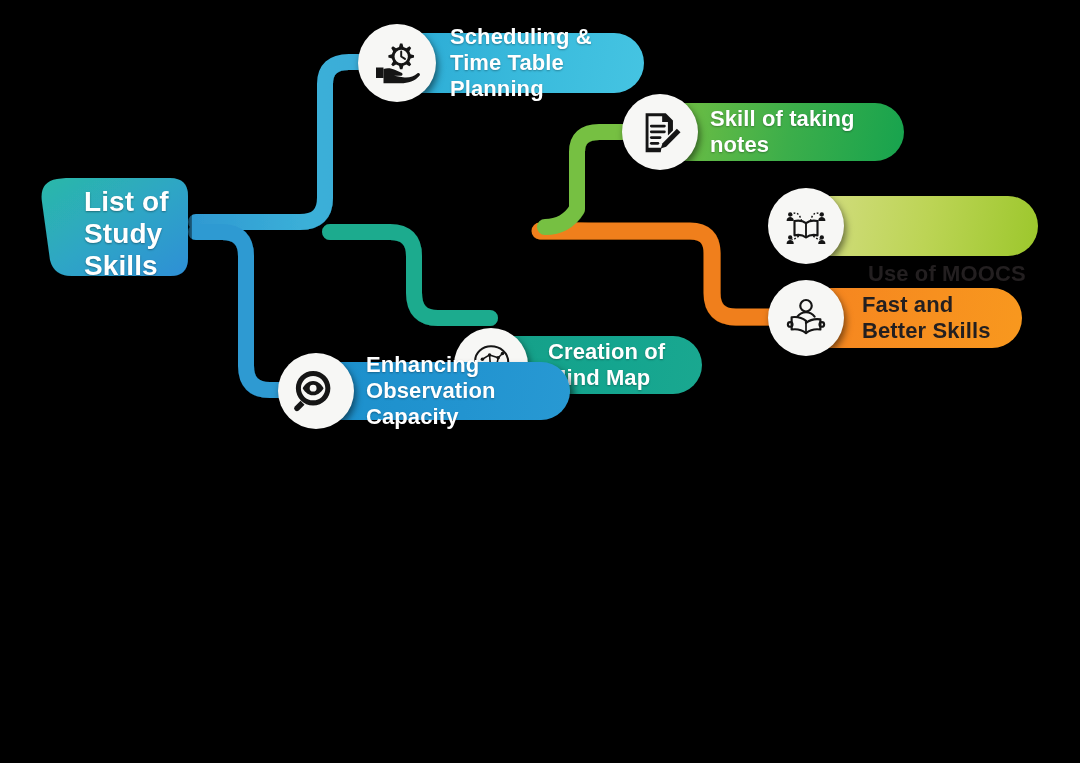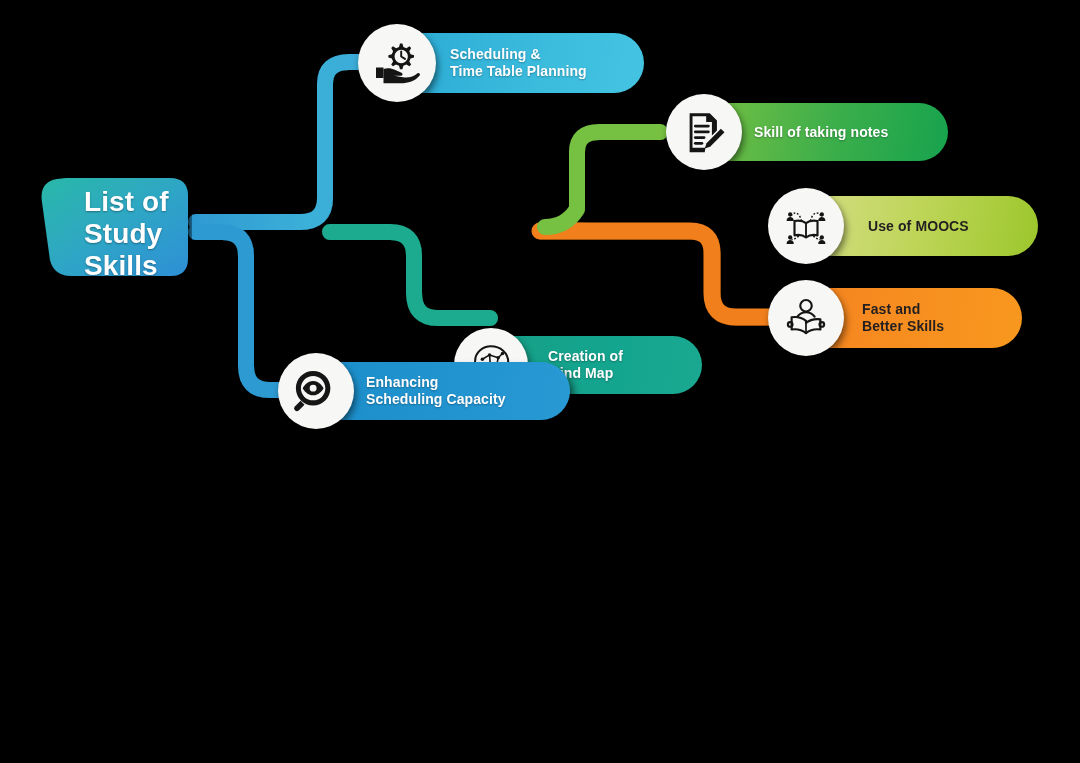--- a/index.html
+++ b/index.html
@@ -65,21 +65,21 @@
     position: absolute;
     left: 0; top: 0;
     height: 100%;
     border-radius: 999px;
     box-shadow: 4px 5px 7px rgba(0,0,0,.55);
   }
   .pill-label {
     position: absolute;
     top: 50%;
     transform: translateY(-50%);
-    font-size: 14px;
+    font-size: 22px;
     font-weight: bold;
     line-height: 1.18;
     white-space: pre-line;
     letter-spacing: .1px;
     z-index: 2;
   }
   .label-light { color: #ffffff; text-shadow: 0 1px 2px rgba(0,0,0,.3); }
   .label-dark  { color: #231f20; }
 
   .icon-badge {
@@ -177,40 +177,40 @@
           <circle cx="37.6" cy="23.3" r="10.4" fill="#f7f7f5" stroke="#151515" stroke-width="3"></circle>
           <path d="M37.6 16.6 V 23.3 L 42.6 26.5" stroke-width="2.6" stroke-linecap="round"></path>
         </g>
 
         <path fill="#151515" stroke="none" d="M4 38 h10 v14 H4 Z"></path>
         <path fill="#151515" stroke="none" d="M14 40 c5-2 11-1 15 1 l9 4 c2 1 2 4-1 4 l-9 0 12 2 c8 1 14-1 19-5 2-2 5 1 3 3 -6 7-15 10-25 10 H14 Z"></path>
       </svg>
     </div>
   </div>
 
-  <div class="node" style="left:648px; top:103px; width:256px; height:58px;margin-left:44px;">
+  <div class="node" style="left:648px; top:103px; width:256px; height:58px;">
     <div class="pill" style="width:256px; background:linear-gradient(100deg,#7cc242 0%,#3cae4a 55%,#17a34e 100%);"></div>
     <div class="pill-label label-light" style="left:62px; width:190px;">Skill of taking notes</div>
     <div class="icon-badge" style="left:-26px; width:76px; height:76px;">
       <svg viewBox="0 0 64 64" width="46" height="46">
         <g fill="#151515">
           <path d="M12 6 h28 l10 10 v14 l-7 7 V18 h-8 V10 H16 v44 h18 l-1 6 H12 Z"></path>
           <rect x="18" y="22" width="22" height="3.6" rx="1.8"></rect>
           <rect x="18" y="30" width="22" height="3.6" rx="1.8"></rect>
           <rect x="18" y="38" width="16" height="3.6" rx="1.8"></rect>
           <rect x="18" y="46" width="13" height="3.6" rx="1.8"></rect>
           <path d="M55.5 27.5 l5 5 -20 20 -7.5 2.5 2.5-7.5 Z"></path>
         </g>
       </svg>
     </div>
   </div>
 
   <div class="node" style="left:790px; top:196px; width:248px; height:60px;">
     <div class="pill" style="width:248px; background:linear-gradient(100deg,#d8df8a 0%,#bcd455 55%,#9cc72c 100%);"></div>
-    <div class="pill-label label-dark" style="left:78px; width:170px;">Use of MOOCS</div>
+    <div class="pill-label label-dark" style="left:78px; width:170px;margin-top:48px;">Use of MOOCS</div>
     <div class="icon-badge" style="left:-22px; width:76px; height:76px;">
       <svg viewBox="0 0 64 64" width="46" height="46">
         <g fill="#151515" stroke="#151515">
 
           <path fill="none" stroke-width="3" stroke-linejoin="round" d="M32 28 c-5-4-11-4-16-3 v20 c5-1 11-1 16 3 5-4 11-4 16-3 V25 c-5-1-11-1-16 3 Z"></path>
           <path fill="none" stroke-width="2.6" d="M32 28 V 48"></path>
 
           <path fill="none" stroke-width="2" stroke-dasharray="2.5 2.5" d="M26 25 C22 12 16 12 12 17"></path>
           <path fill="none" stroke-width="2" stroke-dasharray="2.5 2.5" d="M38 25 C42 12 48 12 52 17"></path>
           <path fill="none" stroke-width="2" stroke-dasharray="2.5 2.5" d="M22 46 C16 50 14 52 12 50"></path>
@@ -270,21 +270,21 @@
           <circle cx="40" cy="32" r="2.4"></circle>
           <circle cx="47" cy="34" r="2.4"></circle>
         </g>
       </svg>
     </div>
   </div>
 
   <div class="node" style="left:308px; top:362px; width:262px; height:58px;">
     <div class="pill" style="width:262px; background:linear-gradient(100deg,#1b8fcb 0%,#2294d0 60%,#2899d3 100%);"></div>
     <div class="pill-label label-light" style="left:58px; width:210px;">Enhancing
-Scheduling Capacity</div>
+Observation Capacity</div>
     <div class="icon-badge" style="left:-30px; width:76px; height:76px;">
       <svg viewBox="0 0 64 64" width="46" height="46">
         <g fill="#151515">
           <path d="M28 4 C14.7 4 4 14.7 4 28 s10.7 24 24 24 24-10.7 24-24 S41.3 4 28 4 Z
                    m0 7 c9.4 0 17 7.6 17 17 s-7.6 17-17 17 -17-7.6-17-17 7.6-17 17-17 Z"></path>
           <path d="M28 18 c-8 0-13 7.2-14.5 10 1.5 2.8 6.5 10 14.5 10 s13-7.2 14.5-10 C41 25.2 36 18 28 18 Z
                    m0 5.2 a4.8 4.8 0 1 1 0 9.6 a4.8 4.8 0 0 1 0-9.6 Z"></path>
           <circle cx="28" cy="28" r="2.6" fill="#f7f7f5"></circle>
           <path d="M10.5 45.5 l5.5 5.5 -8 8 a3.9 3.9 0 0 1 -5.5-5.5 Z"></path>
         </g>

